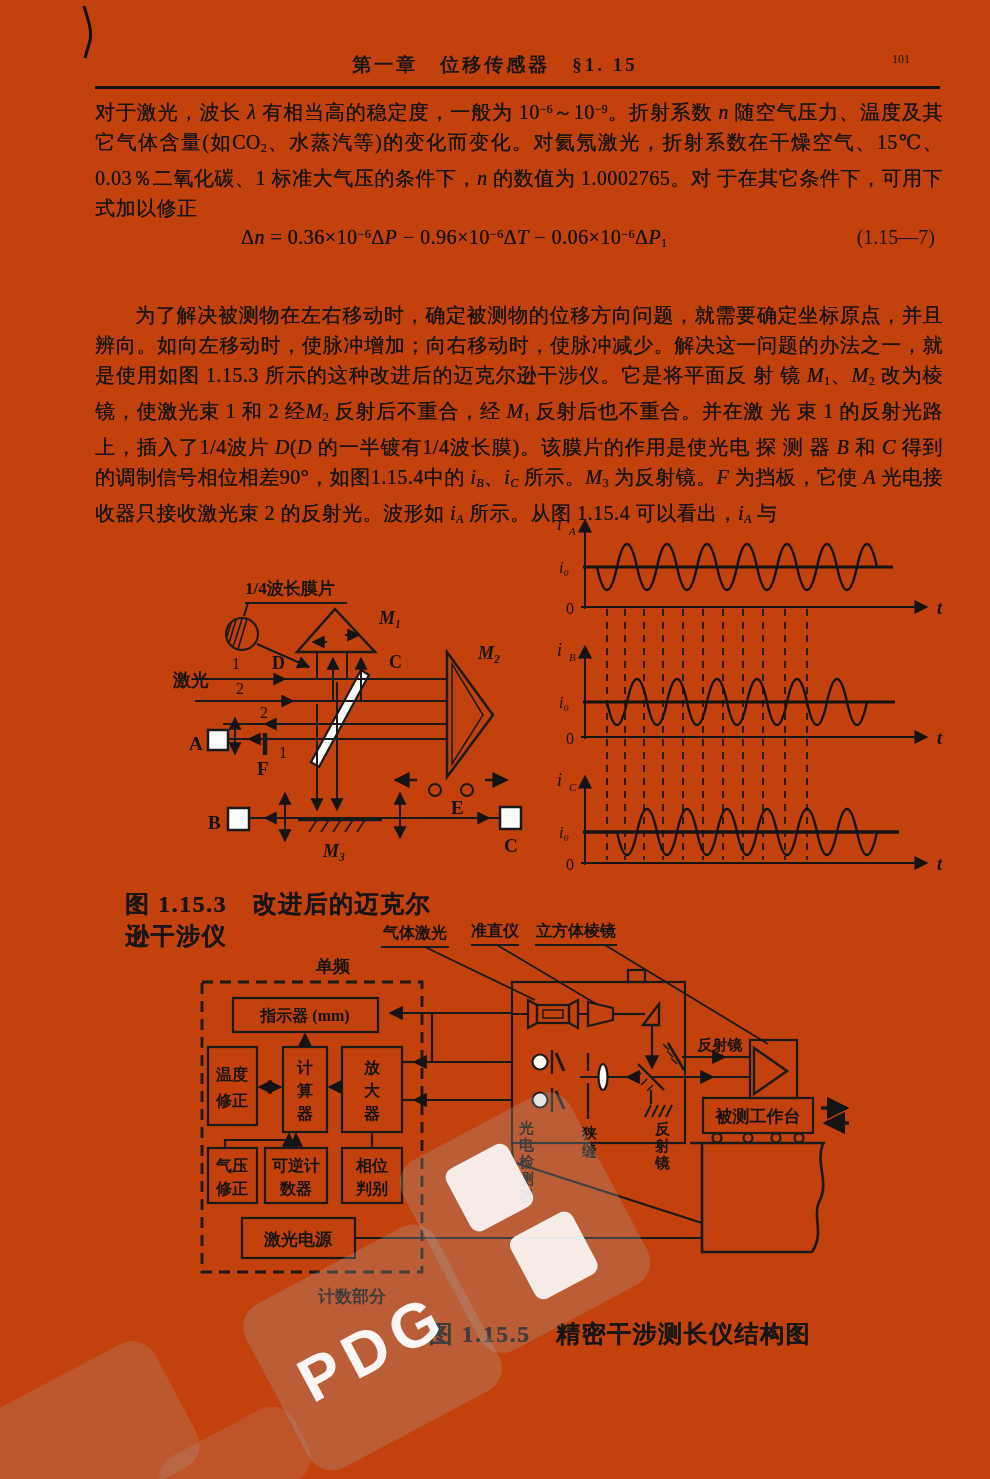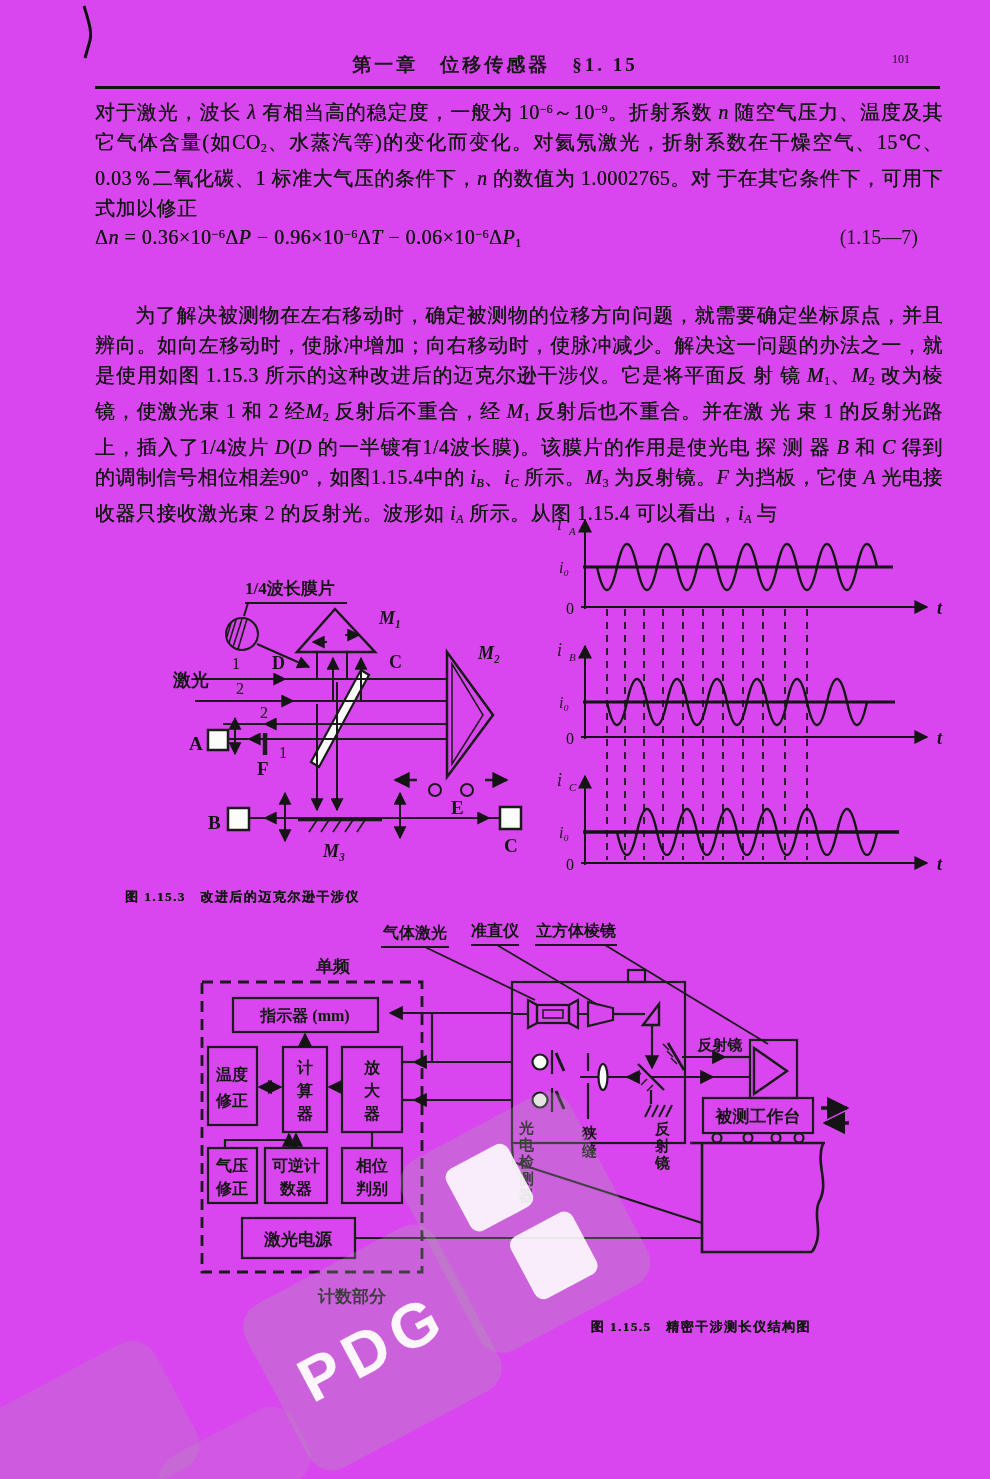--- a/index.html
+++ b/index.html
@@ -1,30 +1,30 @@
 <!DOCTYPE html>
 <html><head>
 <meta charset="utf-8">
 <style>
   html,body{margin:0;padding:0;background:#9a9a9a;}
-  .page{position:relative;width:990px;height:1479px;background:#d946ef;overflow:hidden;
+  .page{position:relative;width:990px;height:1479px;background:#c2410c;overflow:hidden;
         font-family:"Liberation Serif","DejaVu Serif",serif;color:#161616;}
   .abs{position:absolute;}
   .bodytext{font-size:20px;line-height:30px;text-align:justify;letter-spacing:.5px;
             text-shadow:.3px 0 0 currentColor;}
   .bodytext i, .eq i{font-style:italic;}
   .bodytext sup{font-size:12px;vertical-align:6px;letter-spacing:0;}
   .bodytext sub, .eq sub{font-size:12px;vertical-align:-3px;letter-spacing:0;}
-  .eq{font-size:20px;letter-spacing:.5px;text-shadow:.3px 0 0 currentColor;}
+  .eq{font-size:20px;text-align:center;letter-spacing:.5px;text-shadow:.3px 0 0 currentColor;}
   .eq sup{font-size:12px;vertical-align:6px;}
-  .eqno{position:absolute;right:25px;top:0;font-size:20px;margin-left:32px;}
+  .eqno{position:absolute;right:8px;top:0;font-size:20px;margin-left:32px;}
   .header-title{left:0;top:52px;width:990px;text-align:center;font-size:19px;font-weight:700;letter-spacing:3px;}
   .pagenum{right:80px;top:52px;font-size:12px;}
   .rule{left:95px;top:86px;width:845px;height:3px;background:#141414;}
-  .cap{font-weight:700;font-size:13px;letter-spacing:1.5px;text-shadow:.3px 0 0 currentColor;}
+  .cap{font-weight:700;font-size:24px;letter-spacing:1.5px;text-shadow:.3px 0 0 currentColor;}
   svg{overflow:visible;}
   svg text{fill:#141414;font-family:"Liberation Serif","DejaVu Serif",serif;}
   .wm{border-radius:26px;pointer-events:none;}
   .wm-text{color:rgba(255,255,255,.95);font-weight:700;font-size:62px;letter-spacing:8px;
            font-family:"Liberation Sans","DejaVu Sans",sans-serif;}
   .wm-glyph{position:absolute;background:rgba(255,255,255,.88);border-radius:10px;}
 </style>
 </head>
 <body>
 

